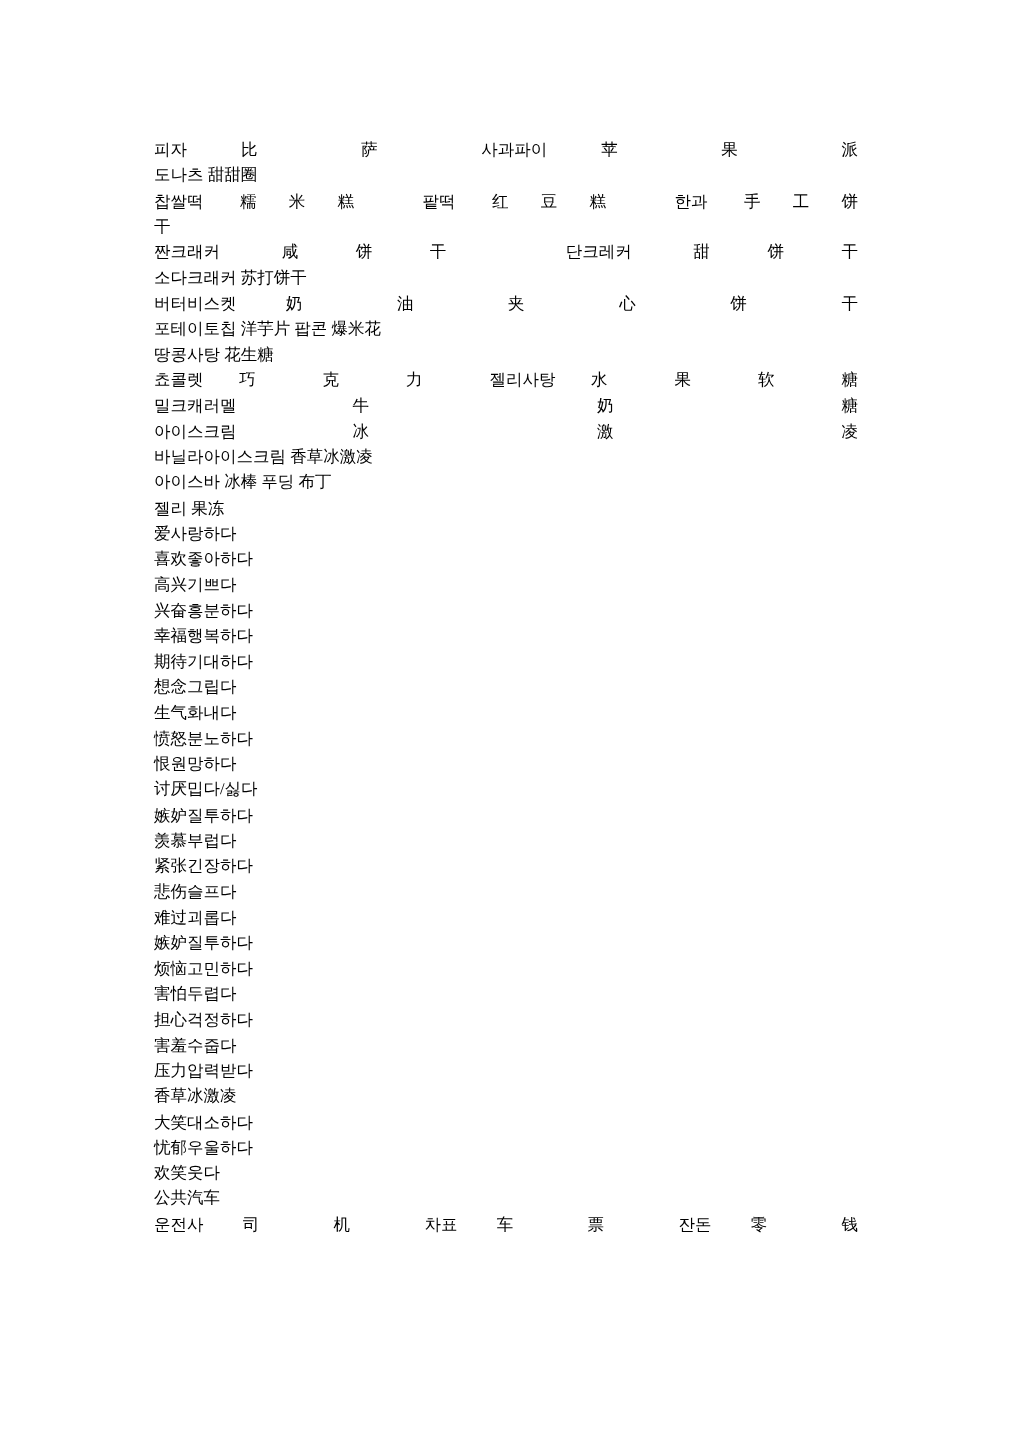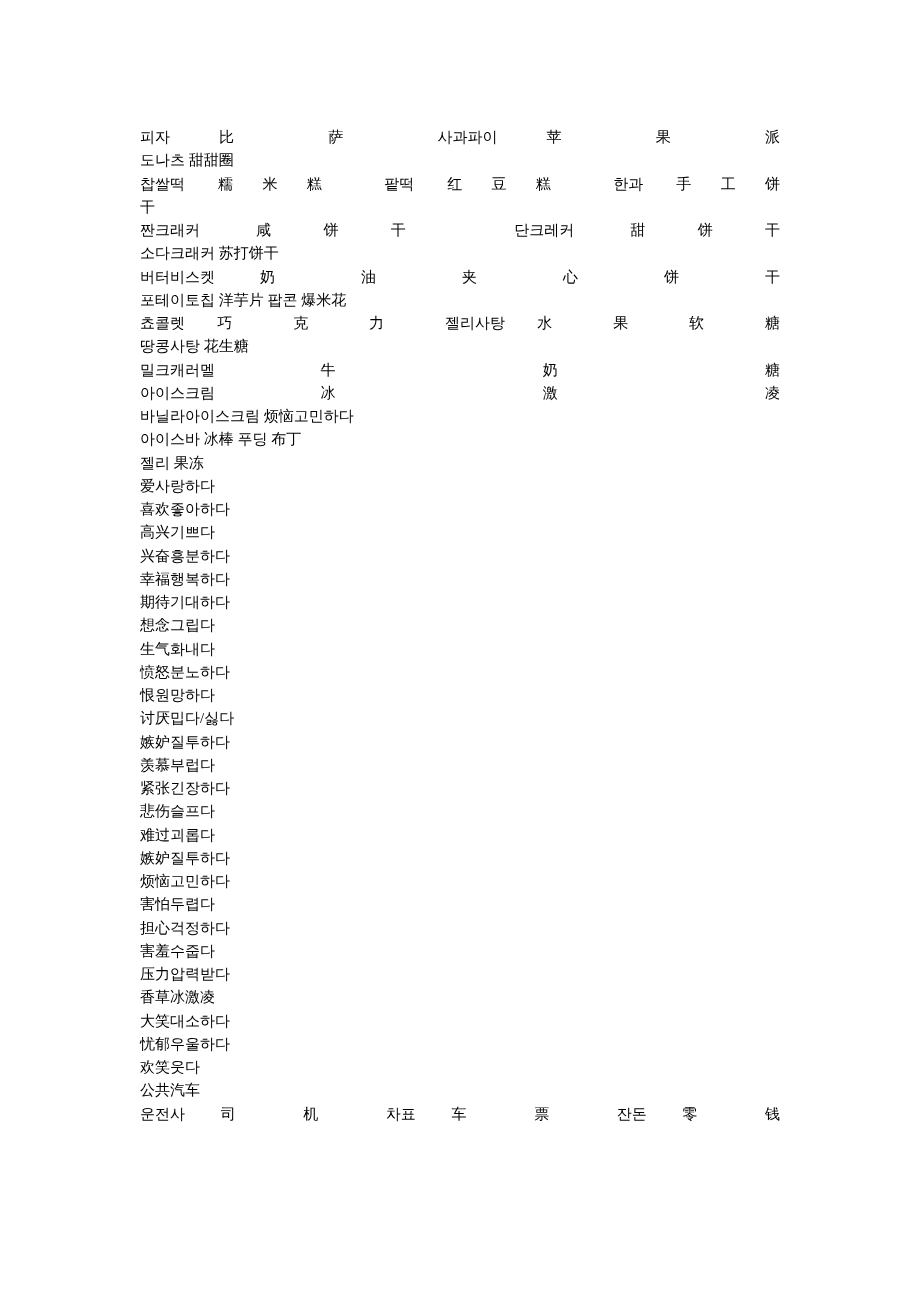--- a/index.html
+++ b/index.html
@@ -34,25 +34,25 @@
 <div class="page">
   <div id="content">
       <div class="line">피자  比 萨  사과파이  苹 果 派</div>
       <div class="line nojustify">도나츠 甜甜圈</div>
       <div class="line">찹쌀떡 糯米糕 팥떡 红豆糕 한과 手工饼</div>
       <div class="line nojustify">干</div>
       <div class="line">짠크래커 咸饼干 단크레커 甜饼干</div>
       <div class="line nojustify">소다크래커 苏打饼干</div>
       <div class="line">버터비스켓  奶 油 夹 心 饼 干</div>
       <div class="line nojustify">포테이토칩 洋芋片 팝콘 爆米花</div>
+      <div class="line nojustify">땅콩사탕 花生糖</div>
       <div class="line">쵸콜렛 巧 克 力  젤리사탕 水 果 软 糖</div>
-      <div class="line nojustify">땅콩사탕 花生糖</div>
       <div class="line">밀크캐러멜    牛   奶   糖</div>
       <div class="line">아이스크림      冰    激    凌</div>
-      <div class="line nojustify">바닐라아이스크림 烦恼고민하다</div>
+      <div class="line nojustify">바닐라아이스크림 香草冰激凌</div>
       <div class="line nojustify">아이스바 冰棒 푸딩 布丁</div>
       <div class="line nojustify">젤리 果冻</div>
       <div class="line nojustify">爱사랑하다</div>
       <div class="line nojustify">喜欢좋아하다</div>
       <div class="line nojustify">高兴기쁘다</div>
       <div class="line nojustify">兴奋흥분하다</div>
       <div class="line nojustify">幸福행복하다</div>
       <div class="line nojustify">期待기대하다</div>
       <div class="line nojustify">想念그립다</div>
       <div class="line nojustify">生气화내다</div>

